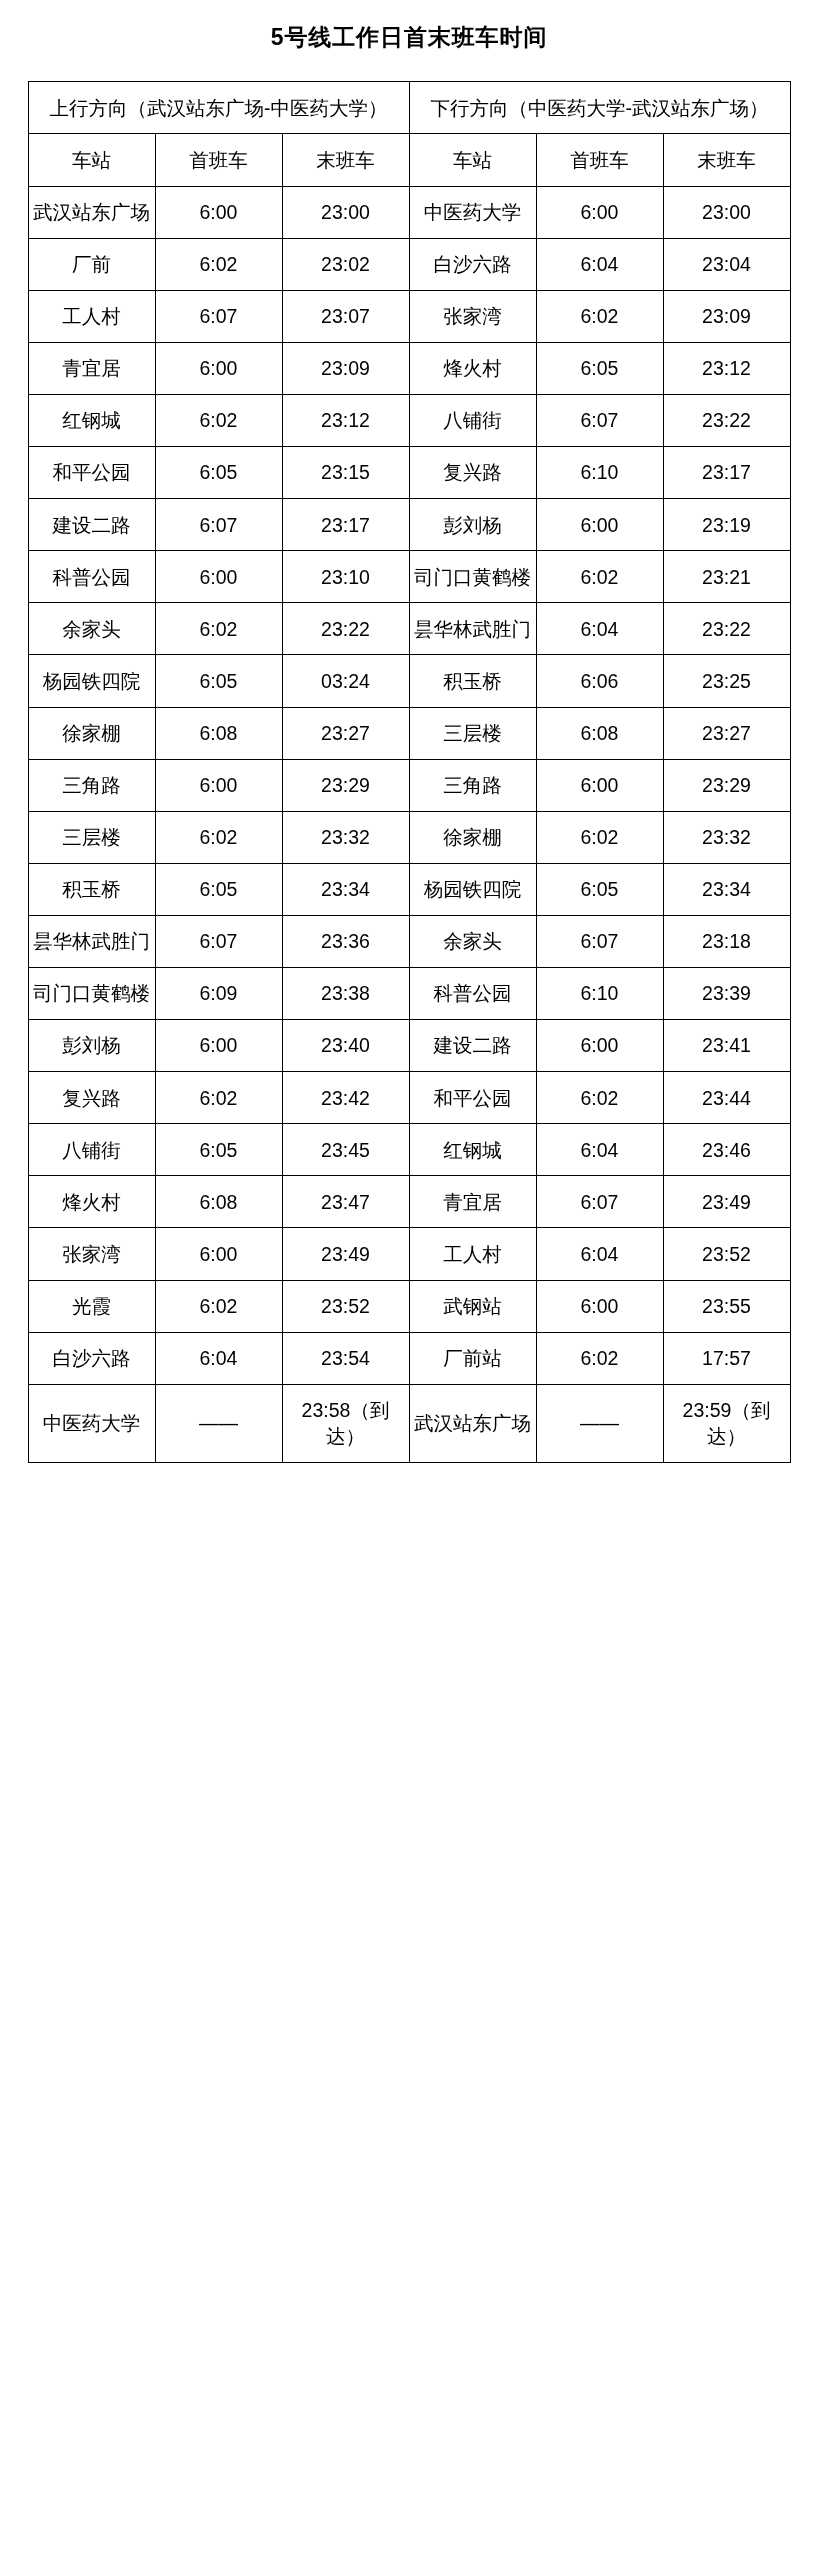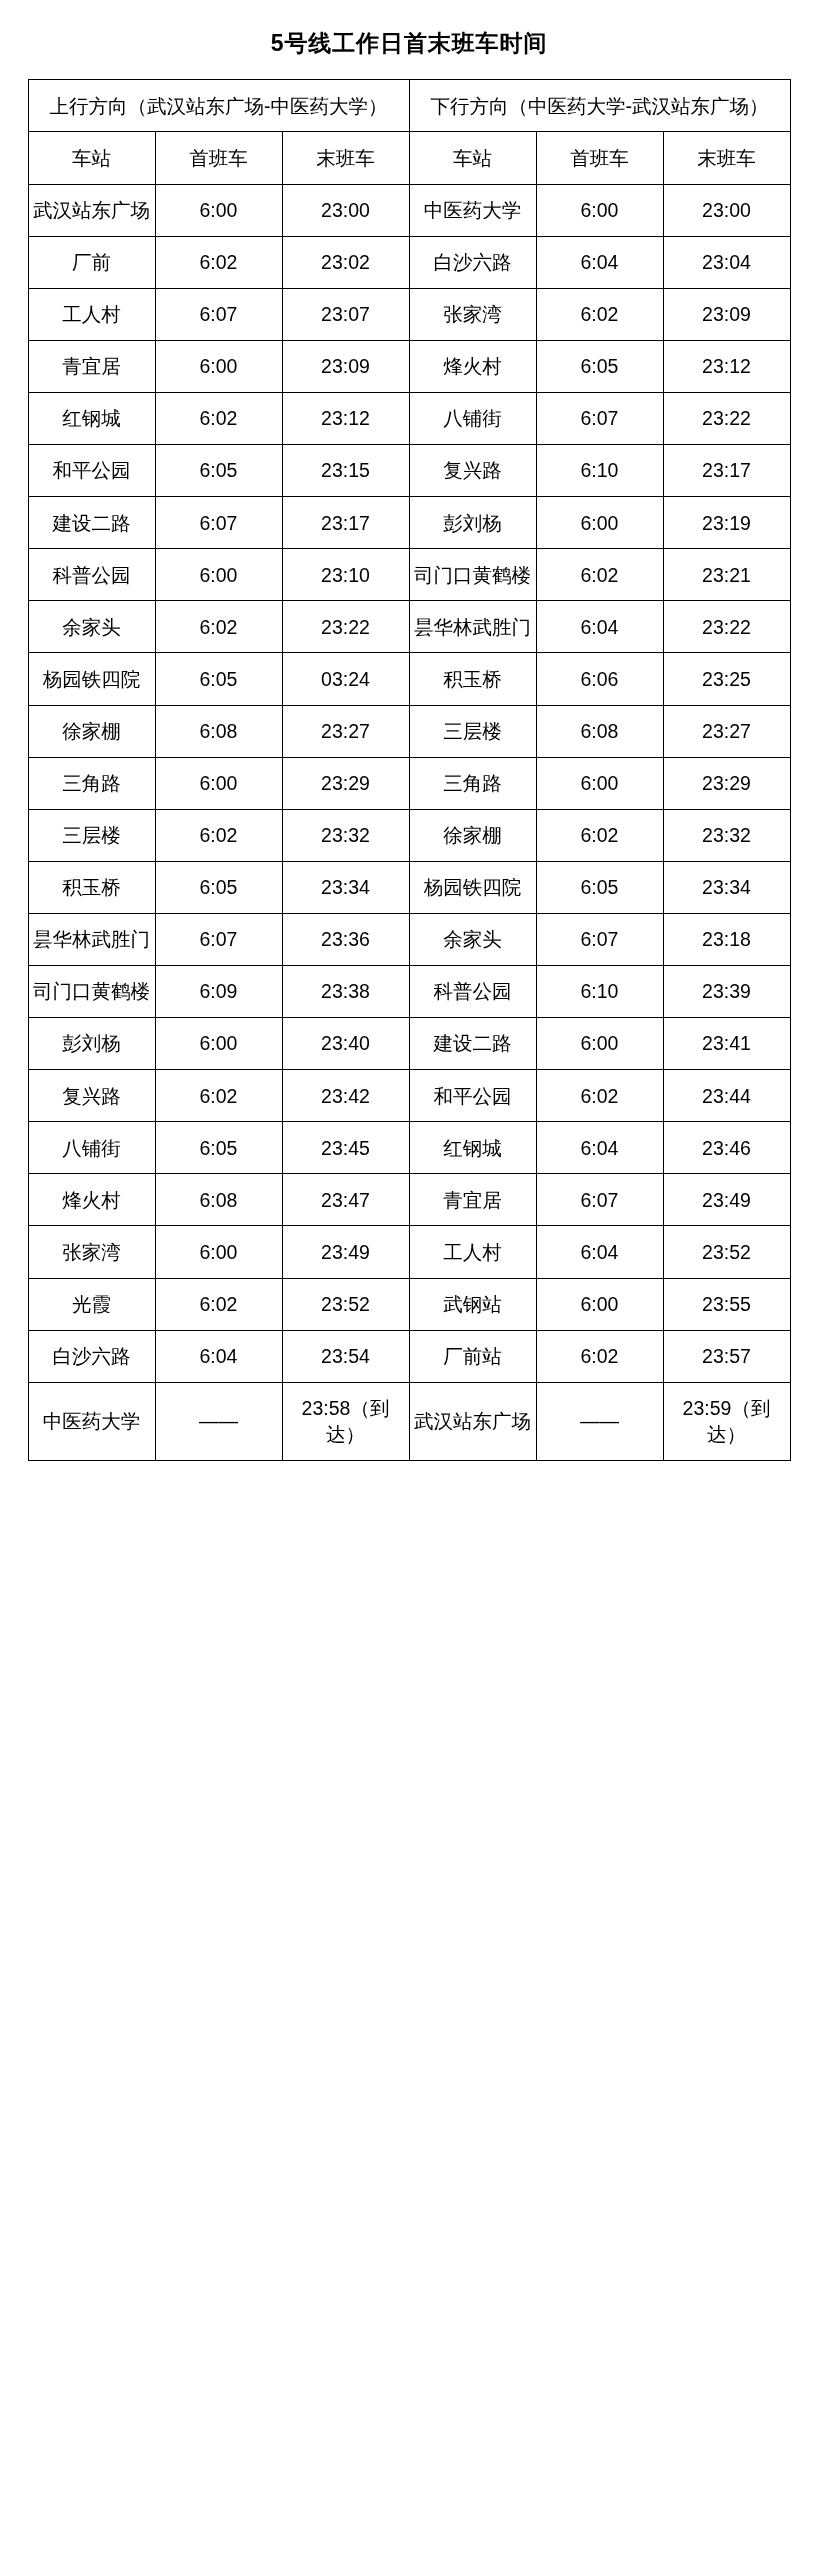--- a/index.html
+++ b/index.html
@@ -8,33 +8,33 @@
     background: #ffffff;
   }
   body {
     width: 818px;
     font-family: "Liberation Sans", "DejaVu Sans", sans-serif;
     color: #000000;
   }
   .page {
     width: 818px;
     box-sizing: border-box;
-    padding: 16px;
+    padding: 10px;
   }
   .title-bar {
     text-align: center;
     font-size: 23px;
     font-weight: bold;
     padding: 12.4px 0 16px 0;
     letter-spacing: 0.9px;
   }
   table.timetable {
     border-collapse: collapse;
     width: 763px;
-    margin: 4px auto;
+    margin: 12px auto;
     table-layout: fixed;
   }
   table.timetable td,
   table.timetable th {
     border: 0.9px solid #000000;
     text-align: center;
     vertical-align: middle;
     font-size: 19.5px;
     font-weight: normal;
     padding: 12.4px 3.5px;
@@ -252,21 +252,21 @@
           <td class="col-station">武钢站</td>
           <td class="col-first">6:00</td>
           <td class="col-last">23:55</td>
         </tr>
         <tr>
           <td class="col-station">白沙六路</td>
           <td class="col-first">6:04</td>
           <td class="col-last">23:54</td>
           <td class="col-station">厂前站</td>
           <td class="col-first">6:02</td>
-          <td class="col-last">23:57</td>
+          <td class="col-last">17:57</td>
         </tr>
         <tr>
           <td class="col-station">中医药大学</td>
           <td class="col-first">——</td>
           <td class="col-last">23:58（到达）</td>
           <td class="col-station">武汉站东广场</td>
           <td class="col-first">——</td>
           <td class="col-last">23:59（到达）</td>
         </tr>
       </tbody>

